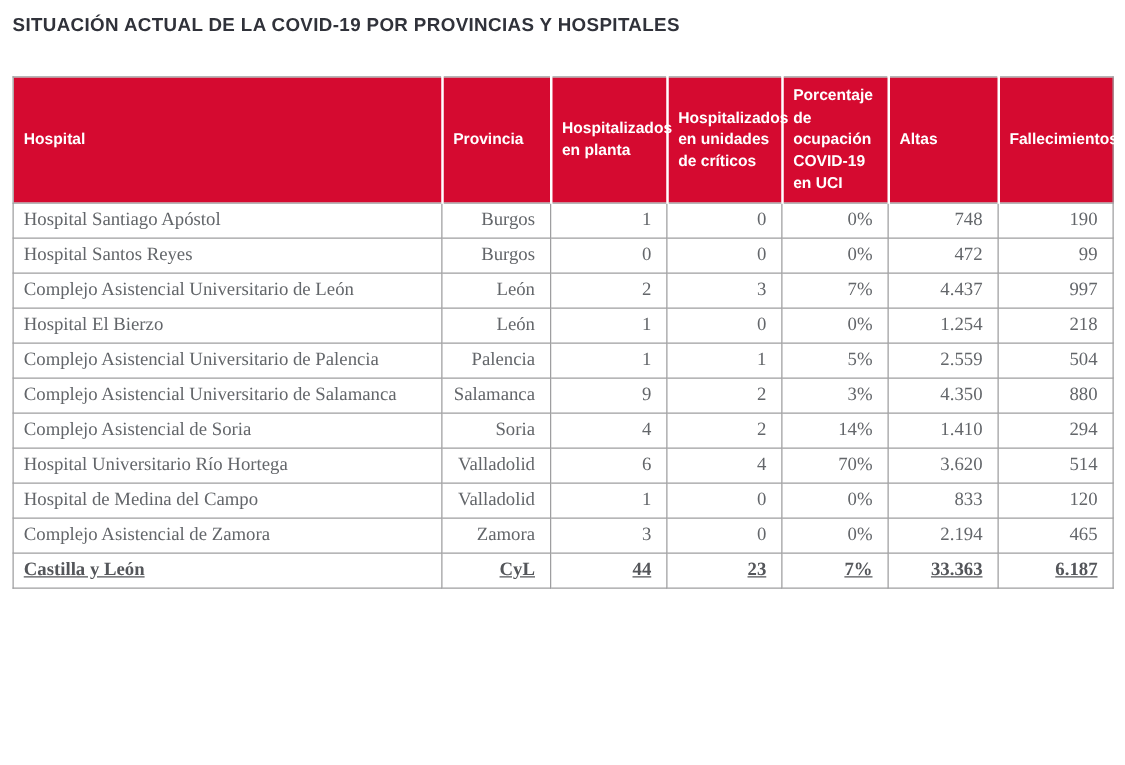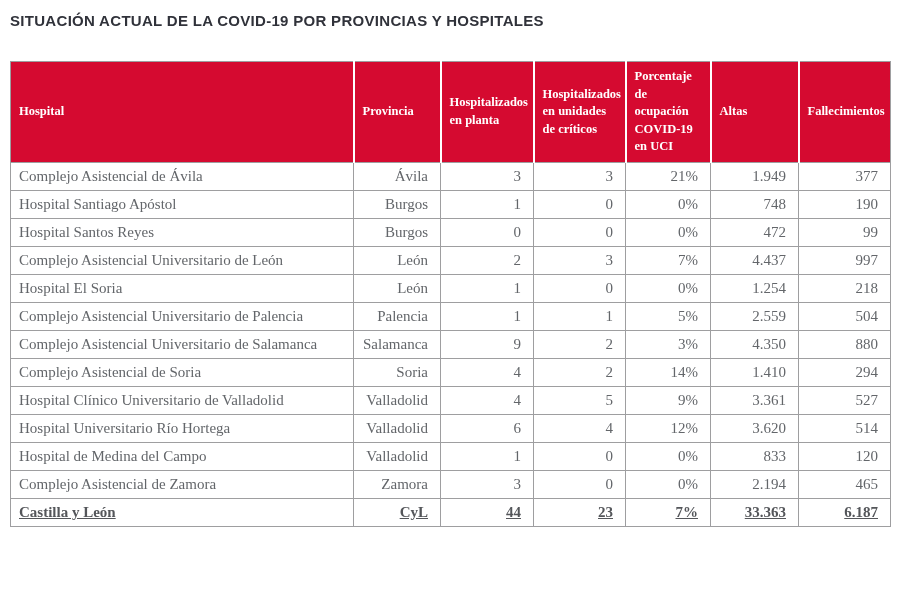--- a/index.html
+++ b/index.html
@@ -30,21 +30,21 @@
   table.covid-table {
     margin-top: 32px;
     width: 880px;
     border-collapse: collapse;
     table-layout: fixed;
     border: 1px solid var(--border);
   }
   thead th {
     background: var(--header-bg);
     color: var(--header-text);
-    font-family: Liberation Serif, serif;
+    font-family: Liberation Sans, sans-serif;
     font-size: 12.5px;
     font-weight: bold;
     line-height: 1.4;
     text-align: left;
     vertical-align: middle;
     padding: 6px 6px 6px 8px;
     height: 86px;
   }
   thead th + th { border-left: 2px solid #ffffff; }
   tbody td, tfoot td {
@@ -87,29 +87,20 @@
         <th>Provincia</th>
         <th>Hospitalizados en planta</th>
         <th>Hospitalizados en unidades de críticos</th>
         <th>Porcentaje de ocupación COVID-19 en UCI</th>
         <th>Altas</th>
         <th>Fallecimientos</th>
       </tr>
     </thead>
     <tbody>
         <tr>
-          <td class="col-hospital">Complejo Asistencial de Ávila</td>
-          <td>Ávila</td>
-          <td>3</td>
-          <td>3</td>
-          <td>21%</td>
-          <td>1.949</td>
-          <td>377</td>
-        </tr>
-        <tr>
           <td class="col-hospital">Hospital Santiago Apóstol</td>
           <td>Burgos</td>
           <td>1</td>
           <td>0</td>
           <td>0%</td>
           <td>748</td>
           <td>190</td>
         </tr>
         <tr>
           <td class="col-hospital">Hospital Santos Reyes</td>
@@ -123,21 +114,21 @@
         <tr>
           <td class="col-hospital">Complejo Asistencial Universitario de León</td>
           <td>León</td>
           <td>2</td>
           <td>3</td>
           <td>7%</td>
           <td>4.437</td>
           <td>997</td>
         </tr>
         <tr>
-          <td class="col-hospital">Hospital El Soria</td>
+          <td class="col-hospital">Hospital El Bierzo</td>
           <td>León</td>
           <td>1</td>
           <td>0</td>
           <td>0%</td>
           <td>1.254</td>
           <td>218</td>
         </tr>
         <tr>
           <td class="col-hospital">Complejo Asistencial Universitario de Palencia</td>
           <td>Palencia</td>
@@ -159,34 +150,25 @@
         <tr>
           <td class="col-hospital">Complejo Asistencial de Soria</td>
           <td>Soria</td>
           <td>4</td>
           <td>2</td>
           <td>14%</td>
           <td>1.410</td>
           <td>294</td>
         </tr>
         <tr>
-          <td class="col-hospital">Hospital Clínico Universitario de Valladolid</td>
-          <td>Valladolid</td>
-          <td>4</td>
-          <td>5</td>
-          <td>9%</td>
-          <td>3.361</td>
-          <td>527</td>
-        </tr>
-        <tr>
           <td class="col-hospital">Hospital Universitario Río Hortega</td>
           <td>Valladolid</td>
           <td>6</td>
           <td>4</td>
-          <td>12%</td>
+          <td>70%</td>
           <td>3.620</td>
           <td>514</td>
         </tr>
         <tr>
           <td class="col-hospital">Hospital de Medina del Campo</td>
           <td>Valladolid</td>
           <td>1</td>
           <td>0</td>
           <td>0%</td>
           <td>833</td>

